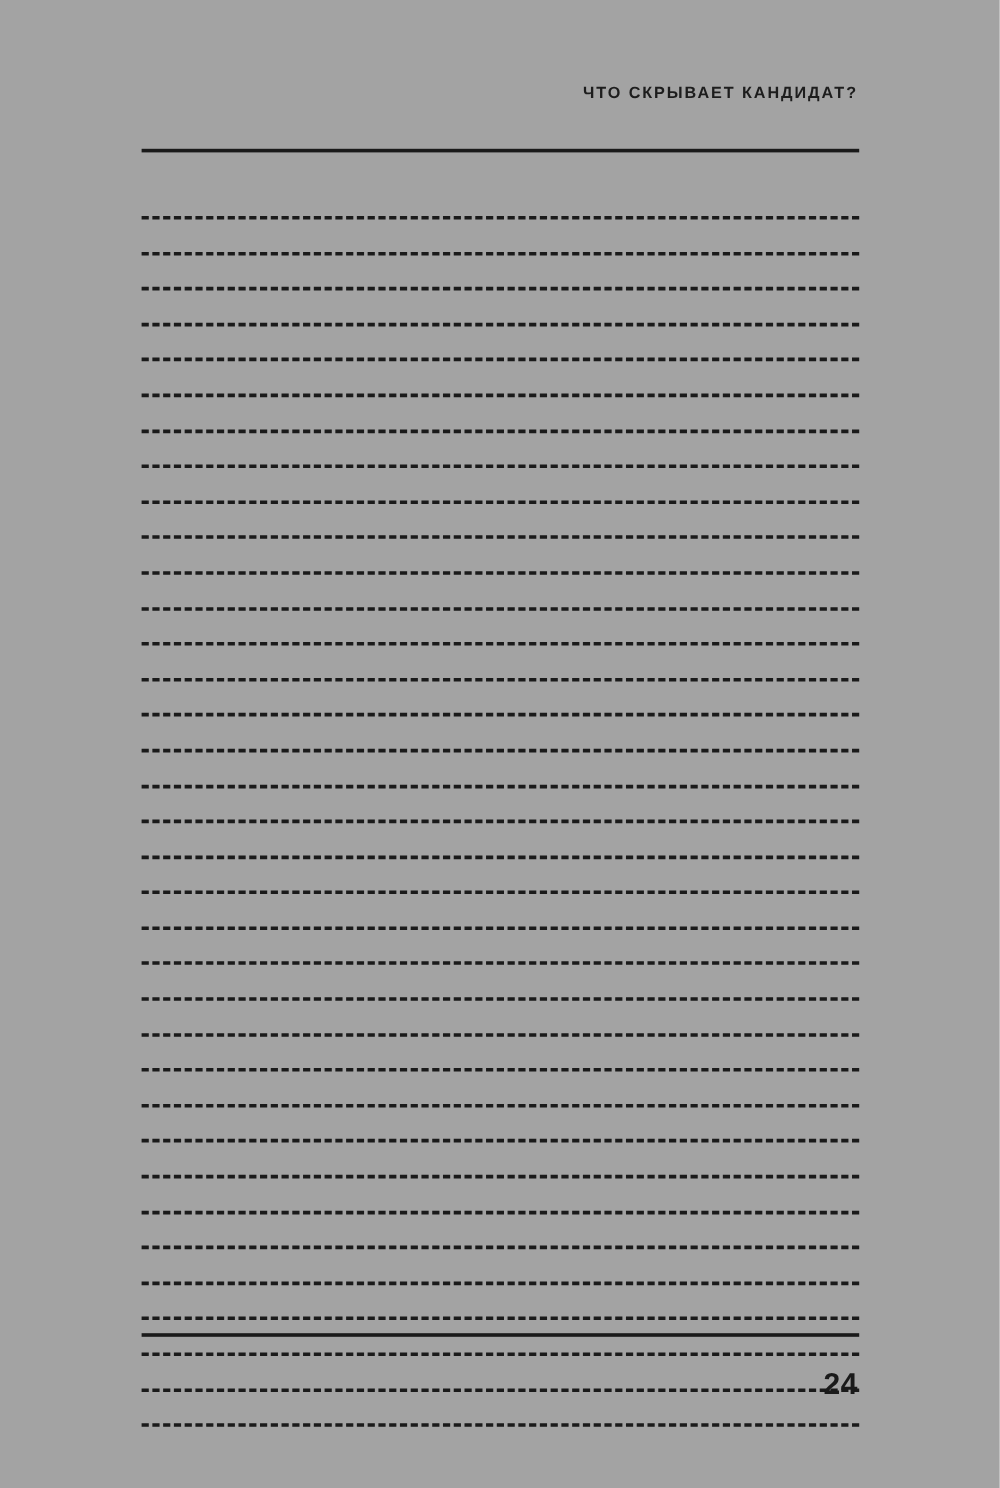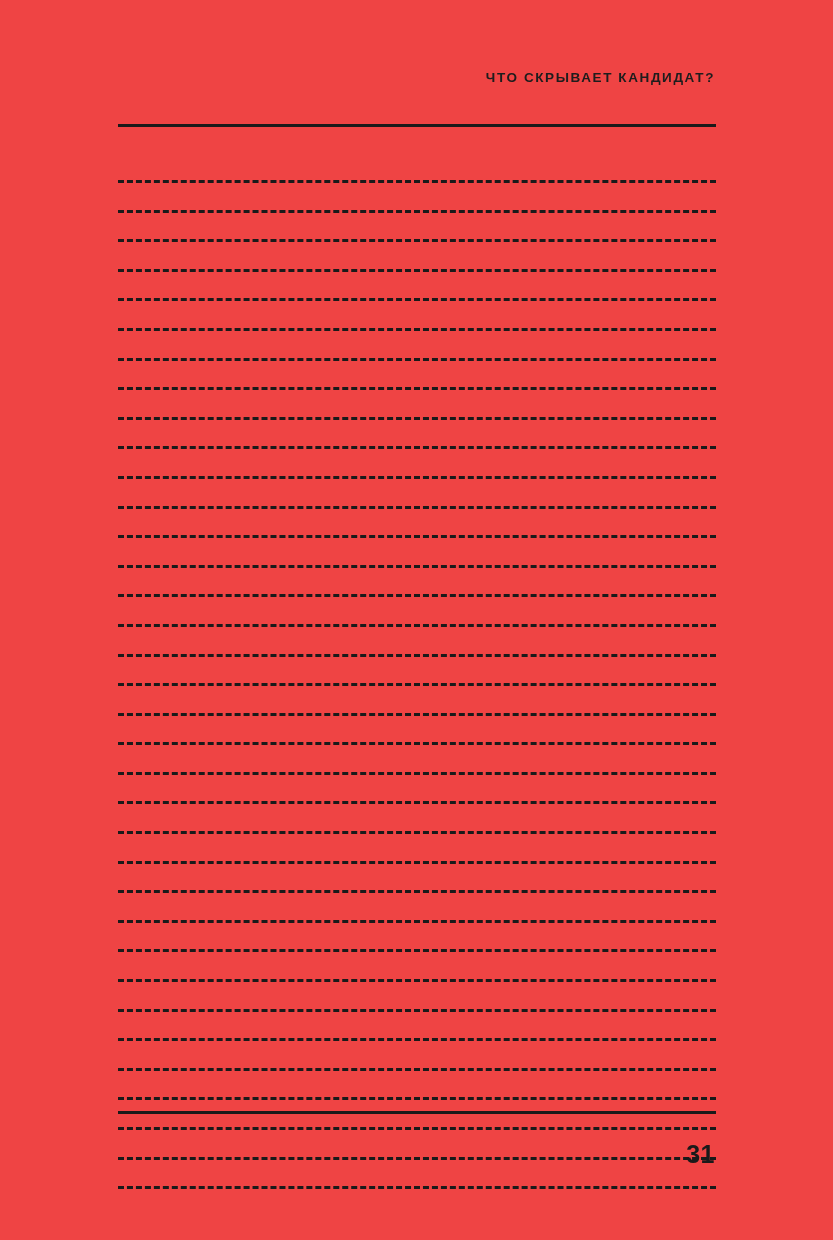--- a/index.html
+++ b/index.html
@@ -14,21 +14,21 @@
     color: #1a1a1a;
     position: relative;
     overflow: hidden;
   }
 
   .page {
     position: absolute;
     inset: 0;
     width: 833px;
     height: 1240px;
-    background: #ef4444;
+    background: #a3a3a3;
   }
 
   .header {
     position: absolute;
     left: 118px;
     right: 118px;
     top: 70px;
     text-align: right;
   }
   .header-title {
@@ -116,15 +116,15 @@
       <div class="write-line"></div>
       <div class="write-line"></div>
       <div class="write-line"></div>
       <div class="write-line"></div>
       <div class="write-line"></div>
       <div class="write-line"></div>
     </div>
 
   <div class="rule rule-bottom"></div>
 
-  <div class="page-number">31</div>
+  <div class="page-number">24</div>
 
 </div>
 
 </body></html>

